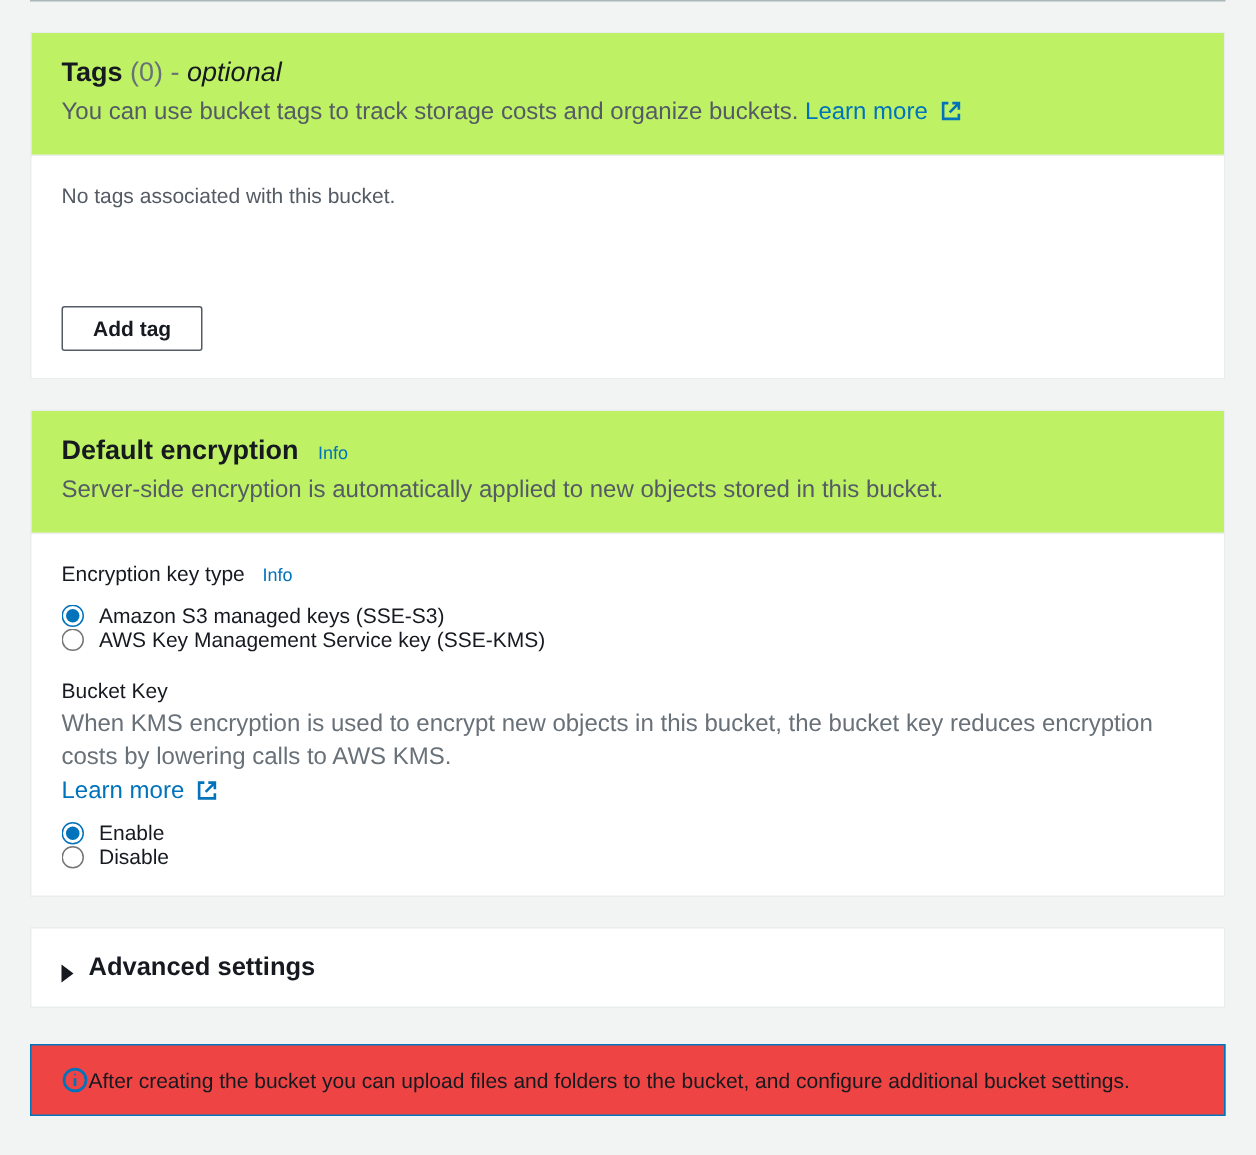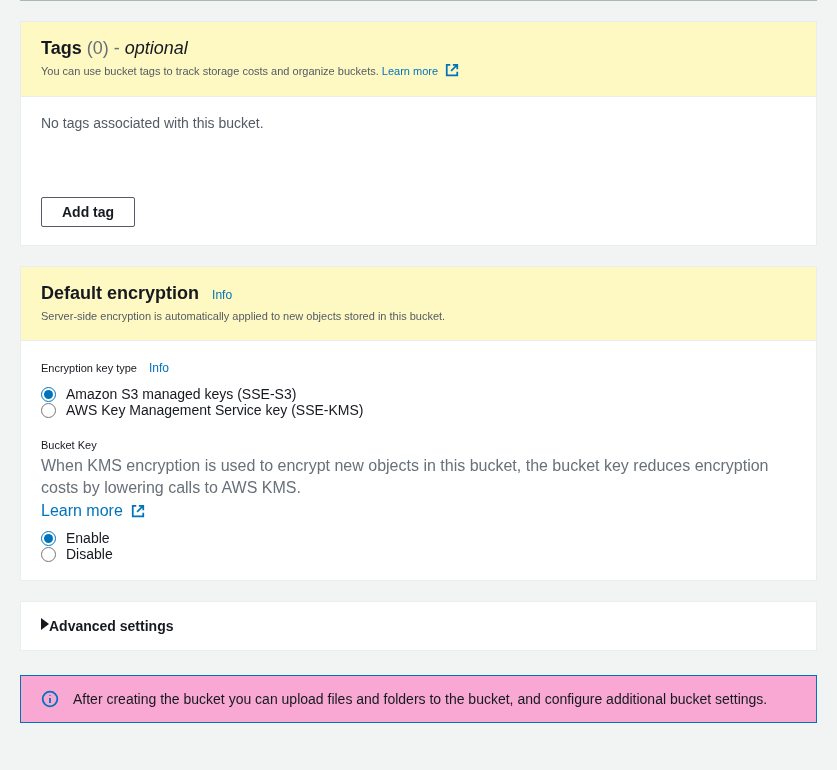--- a/index.html
+++ b/index.html
@@ -1,41 +1,41 @@
 <!DOCTYPE html>
 <html><head>
   <meta charset="utf-8">
   <style>
     * { box-sizing: border-box; margin: 0; padding: 0; font-family: "Amazon Ember", "Helvetica Neue", Arial, sans-serif; }
     body { background: #f2f3f3; padding: 0 20px 30px 20px; width: 837px; color: #16191f; font-size: 14px; }
     .top-divider { height: 1px; background: #aab7b8; margin-bottom: 20px; }
     .panel { background: #fff; border: 1px solid #eaeded; border-radius: 0; margin-bottom: 20px; }
-    .panel-header { background: #fef9c3; padding: 16px 20px; border-bottom: 1px solid #eaeded; }
+    .panel-header { background: #bef264; padding: 16px 20px; border-bottom: 1px solid #eaeded; }
     .panel-title { font-size: 18px; font-weight: 700; display: inline; }
     .panel-title .count { color: #687078; font-weight: 400; }
     .panel-title .optional { font-style: italic; font-weight: 400; }
-    .panel-subtitle { font-size: 11px; color: #545b64; margin-top: 4px; line-height: 1.5; }
+    .panel-subtitle { font-size: 16px; color: #545b64; margin-top: 4px; line-height: 1.5; }
     .link { color: #0073bb; text-decoration: none; cursor: pointer; }
     .info-link { color: #0073bb; font-size: 12px; font-weight: 400; margin-left: 8px; cursor: pointer; }
     .panel-body { padding: 18px 20px; }
     .empty-msg { color: #545b64; margin-bottom: 18px; }
     .btn { display: inline-block; border: 1px solid #545b64; background: #fff; color: #16191f; font-weight: 700; font-size: 14px; padding: 6px 20px; border-radius: 2px; cursor: pointer; margin-top: 48px; }
     .btn-primary { background: #ff9900; border: 1px solid #ff9900; color: #16191f; font-weight: 700; }
     .btn-link { background: none; border: none; color: #545b64; font-weight: 700; cursor: pointer; font-size: 14px; }
-    .form-label { font-size: 11px; color: #16191f; margin-bottom: 4px; display: inline-block; }
+    .form-label { font-size: 14px; color: #16191f; margin-bottom: 4px; display: inline-block; }
     .form-desc { font-size: 16px; color: #687078; line-height: 1.4; }
     .radio-group { margin: 8px 0 18px 0; }
     .radio-row { display: flex; align-items: center; margin: 0 0; }
     .radio-row input[type="radio"] { margin-right: 10px; width: 15px; height: 15px; accent-color: #0073bb; cursor: pointer; }
     .radio-row label { cursor: pointer; color: #16191f; }
     .ext-icon { display: inline-block; width: 14px; height: 14px; vertical-align: -2px; margin-left: 4px; }
     .expand-panel { background: #fff; border: 1px solid #eaeded; padding: 16px 20px; margin-bottom: 24px; cursor: pointer; }
-    .expand-title { font-size: 14px; font-weight: 700; display: flex; align-items: flex-start; }
+    .expand-title { font-size: 17px; font-weight: 700; display: flex; align-items: flex-end; gap: 10px; }
     .caret { display: inline-block; width: 0; height: 0; border-top: 6px solid transparent; border-bottom: 6px solid transparent; border-left: 8px solid #16191f; }
-    .info-alert { border: 1px solid #0073bb; background: #f9a8d4; padding: 14px 20px; display: flex; align-items: center; gap: 14px; margin-bottom: 24px; border-radius: 0; }
+    .info-alert { border: 1px solid #0073bb; background: #ef4444; padding: 14px 20px; display: flex; align-items: center; margin-bottom: 24px; border-radius: 0; }
     .info-icon { color: #0073bb; flex-shrink: 0; }
     .footer-actions { display: flex; justify-content: flex-end; align-items: center; gap: 20px; }
   </style>
 </head>
 <body>
 
 <div class="top-divider"></div>
 
 <div class="panel">
   <div class="panel-header">

